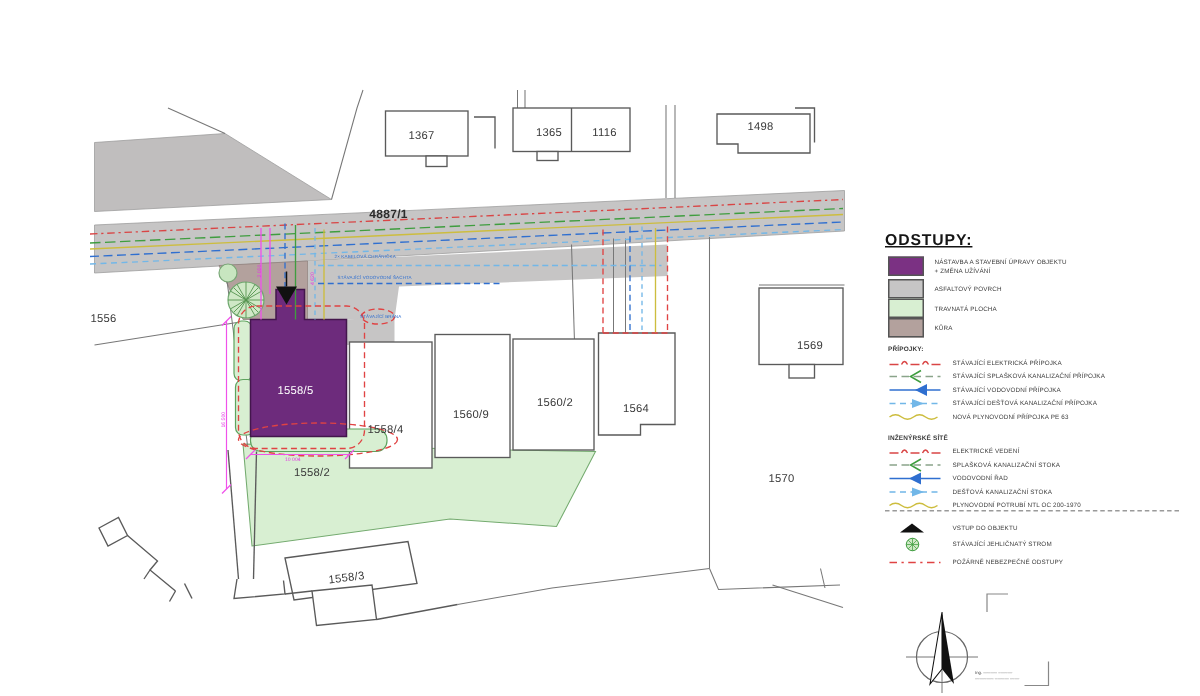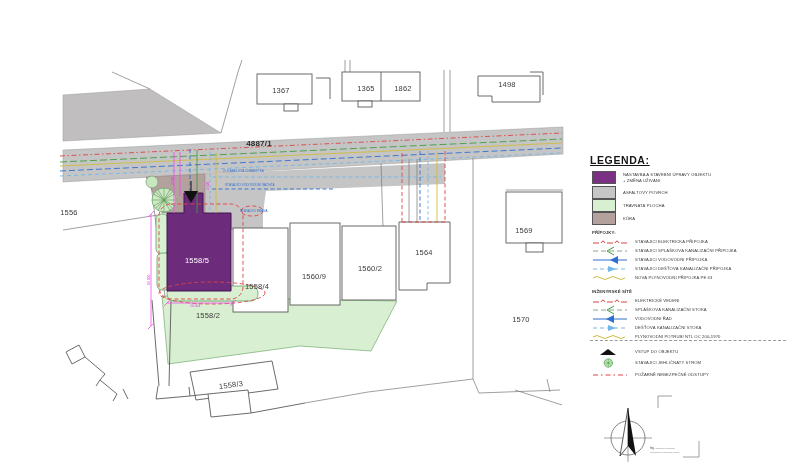--- a/index.html
+++ b/index.html
@@ -175,44 +175,44 @@
       <circle cx="628" cy="438" r="17" fill="none" stroke="#666" stroke-width="0.8"></circle>
       <line x1="604" y1="438" x2="652" y2="438" stroke="#666" stroke-width="0.6"></line>
       <line x1="628" y1="410" x2="628" y2="462" stroke="#666" stroke-width="0.6"></line>
       <polygon points="628,408 620,456 628,446" fill="#fff" stroke="#111" stroke-width="0.7"></polygon>
       <polygon points="628,408 636,456 628,446" fill="#111"></polygon>
     </g>
   </svg>
 
   <div class="plbl" style="left:281px;top:90px;">1367</div>
   <div class="plbl" style="left:366px;top:88px;">1365</div>
-  <div class="plbl" style="left:403px;top:88px;">1862</div>
+  <div class="plbl" style="left:403px;top:88px;">1116</div>
   <div class="plbl" style="left:507px;top:84px;">1498</div>
   <div class="plbl road" style="left:259px;top:143px;">4887/1</div>
   <div class="plbl" style="left:69px;top:212px;">1556</div>
-  <div class="plbl" style="left:524px;top:230px;">1569</div>
+  <div class="plbl" style="left:540px;top:230px;">1569</div>
   <div class="plbl" style="left:521px;top:319px;">1570</div>
   <div class="plbl onpurple" style="left:197px;top:260px;">1558/5</div>
   <div class="plbl" style="left:257px;top:286px;">1558/4</div>
   <div class="plbl" style="left:314px;top:276px;">1560/9</div>
   <div class="plbl" style="left:370px;top:268px;">1560/2</div>
-  <div class="plbl" style="left:424px;top:252px;">1564</div>
+  <div class="plbl" style="left:424px;top:272px;">1564</div>
   <div class="plbl" style="left:208px;top:315px;">1558/2</div>
   <div class="plbl rot" style="left:231px;top:385px;">1558/3</div>
 
   <div class="bann" style="left:223px;top:169px;">2× KABELOVÁ CHRÁNIČKA</div>
   <div class="bann" style="left:225px;top:183px;">STÁVAJÍCÍ VODOVODNÍ ŠACHTA</div>
   <div class="bann" style="left:240px;top:209px;">STÁVAJÍCÍ BRÁNA</div>
   <div class="pdim v" style="left:147px;top:285px;">16 500</div>
   <div class="pdim" style="left:190px;top:304px;">10 004</div>
   <div class="pdim v" style="left:171px;top:185px;">2 050</div>
   <div class="pdim v" style="left:206px;top:190px;">4 620</div>
 
   <div id="legend">
-    <div class="ltitle">LEGENDA:</div>
+    <div class="ltitle">ODSTUPY:</div>
 
     <div class="lrow" style="left:4px;top:21px;">
       <span class="sw c0"></span>
       <span class="ltxt"><span>NÁSTAVBA A STAVEBNÍ ÚPRAVY OBJEKTU</span><br>
       <span>+ ZMĚNA UŽÍVÁNÍ</span></span>
     </div>
     <div class="lrow" style="left:4px;top:36px;">
       <span class="sw c1"></span>
       <span class="ltxt">ASFALTOVÝ POVRCH</span>
     </div>

